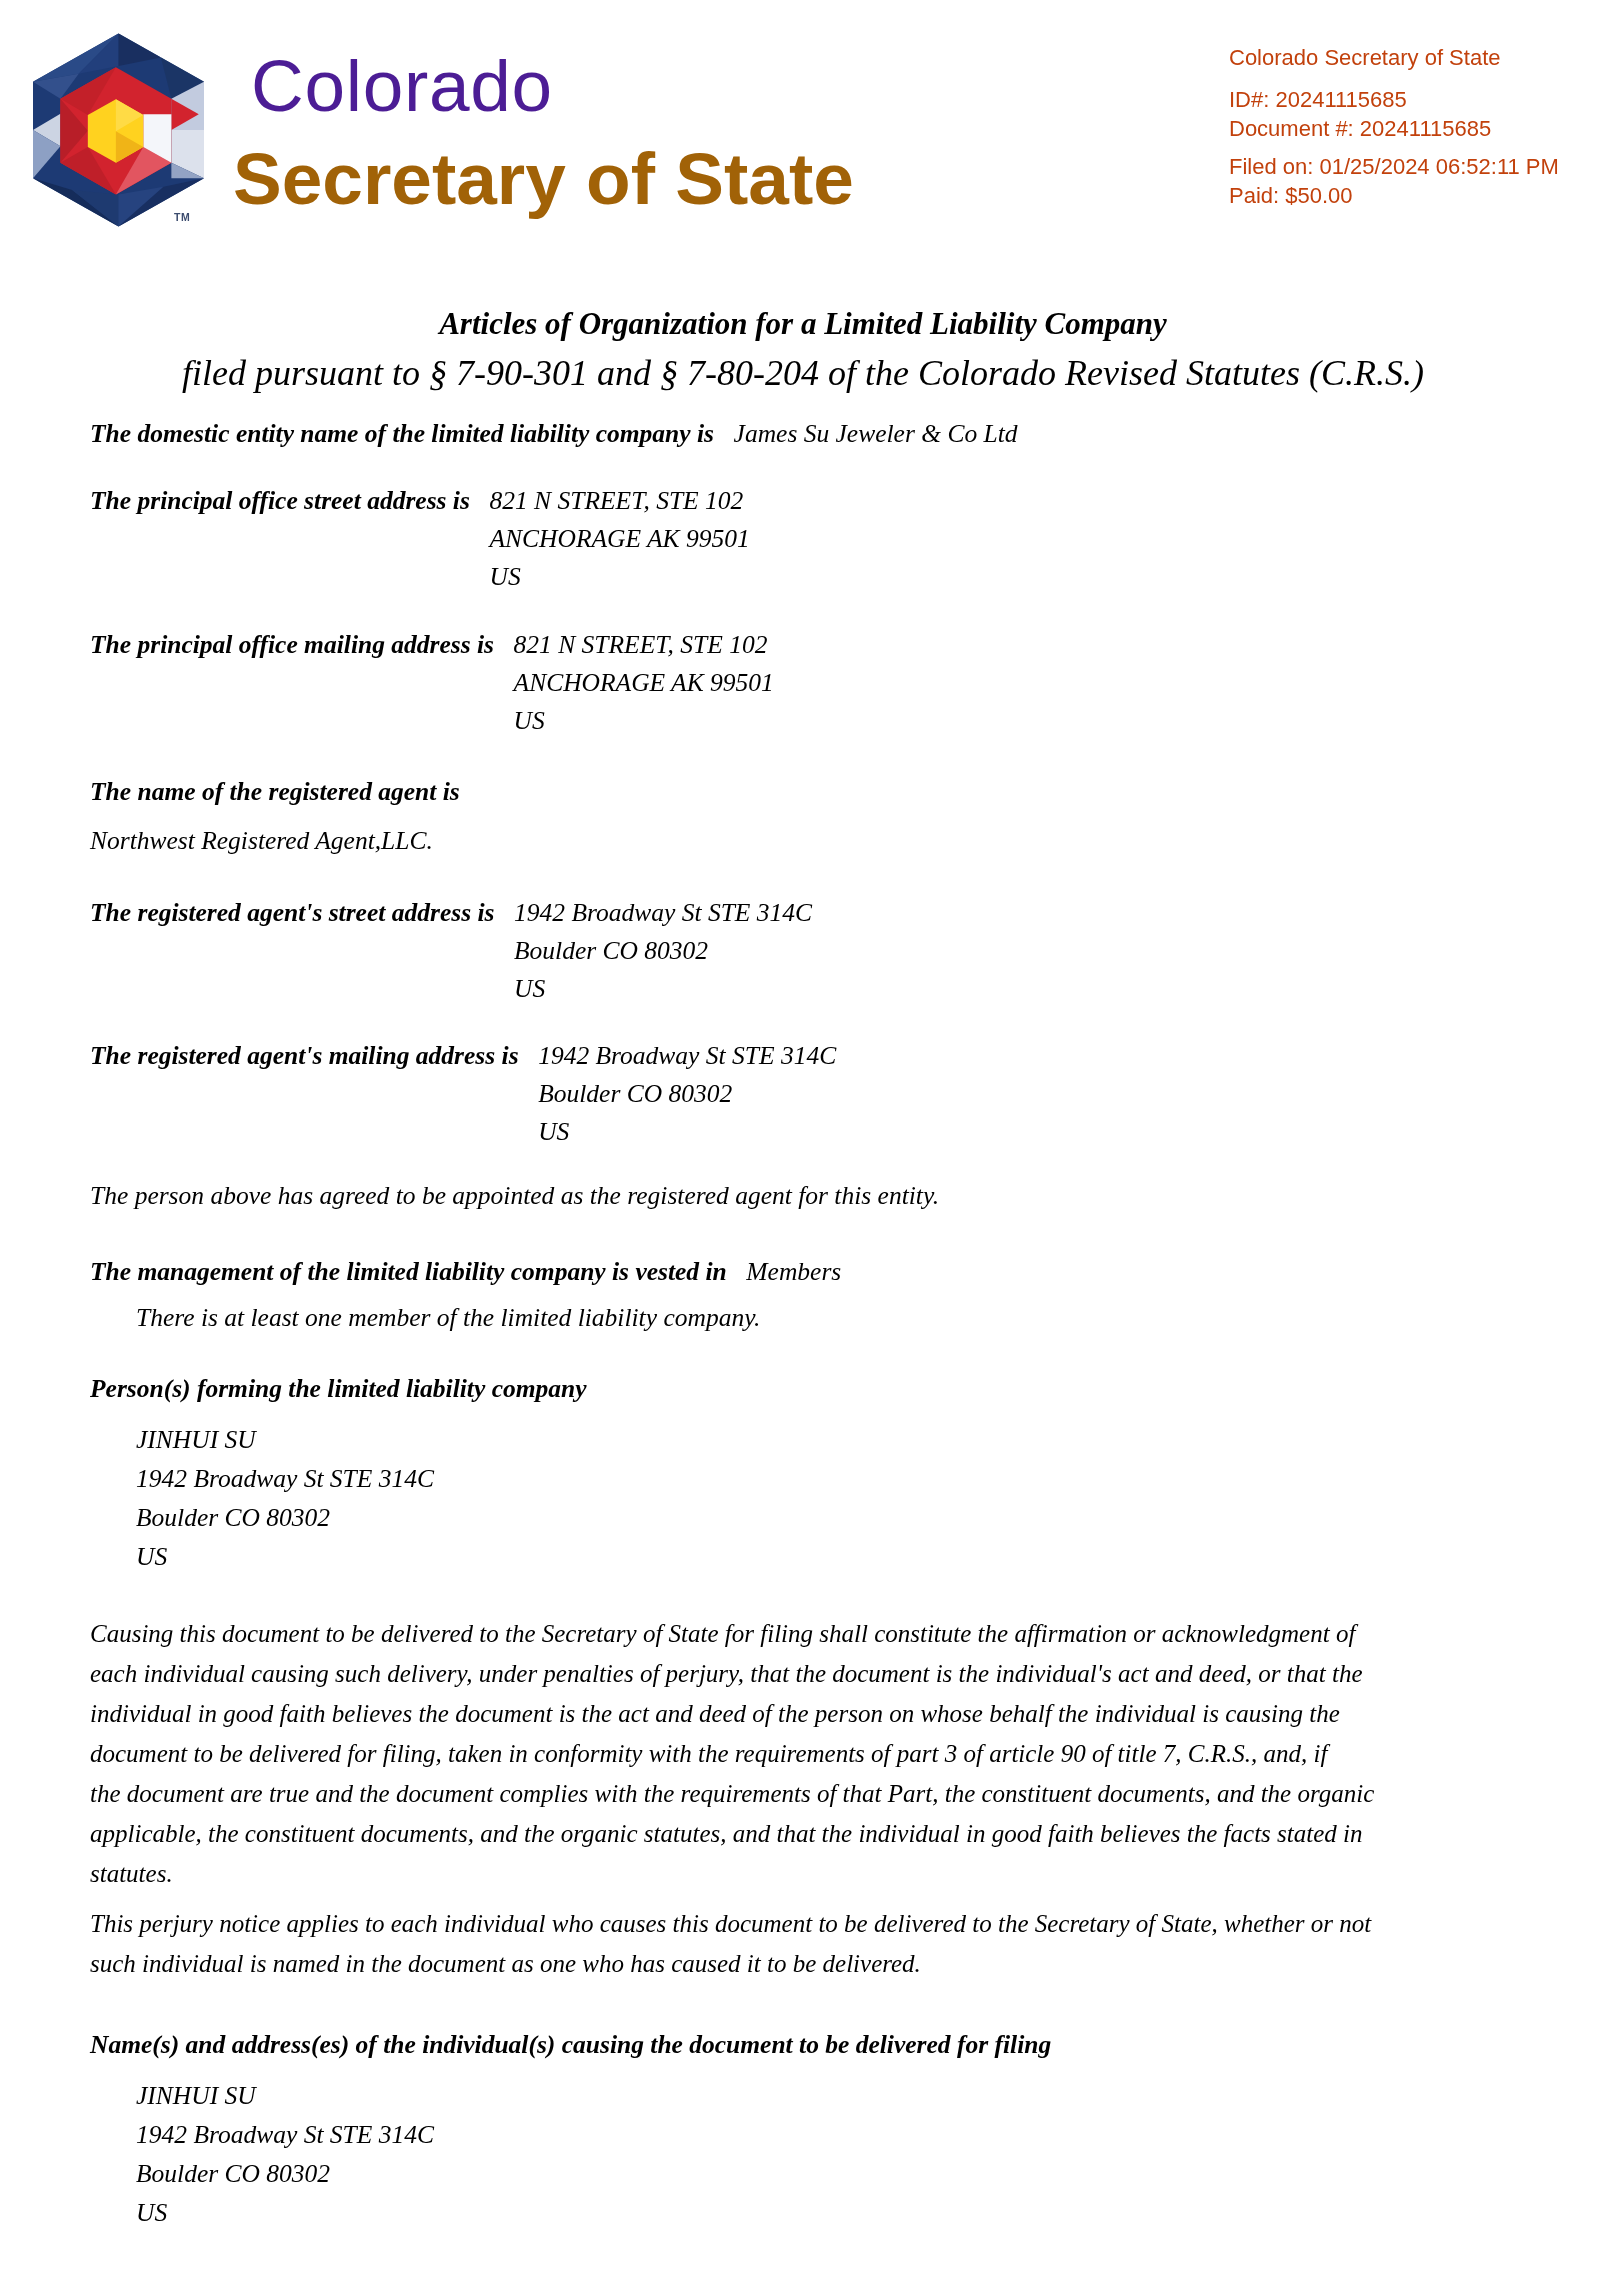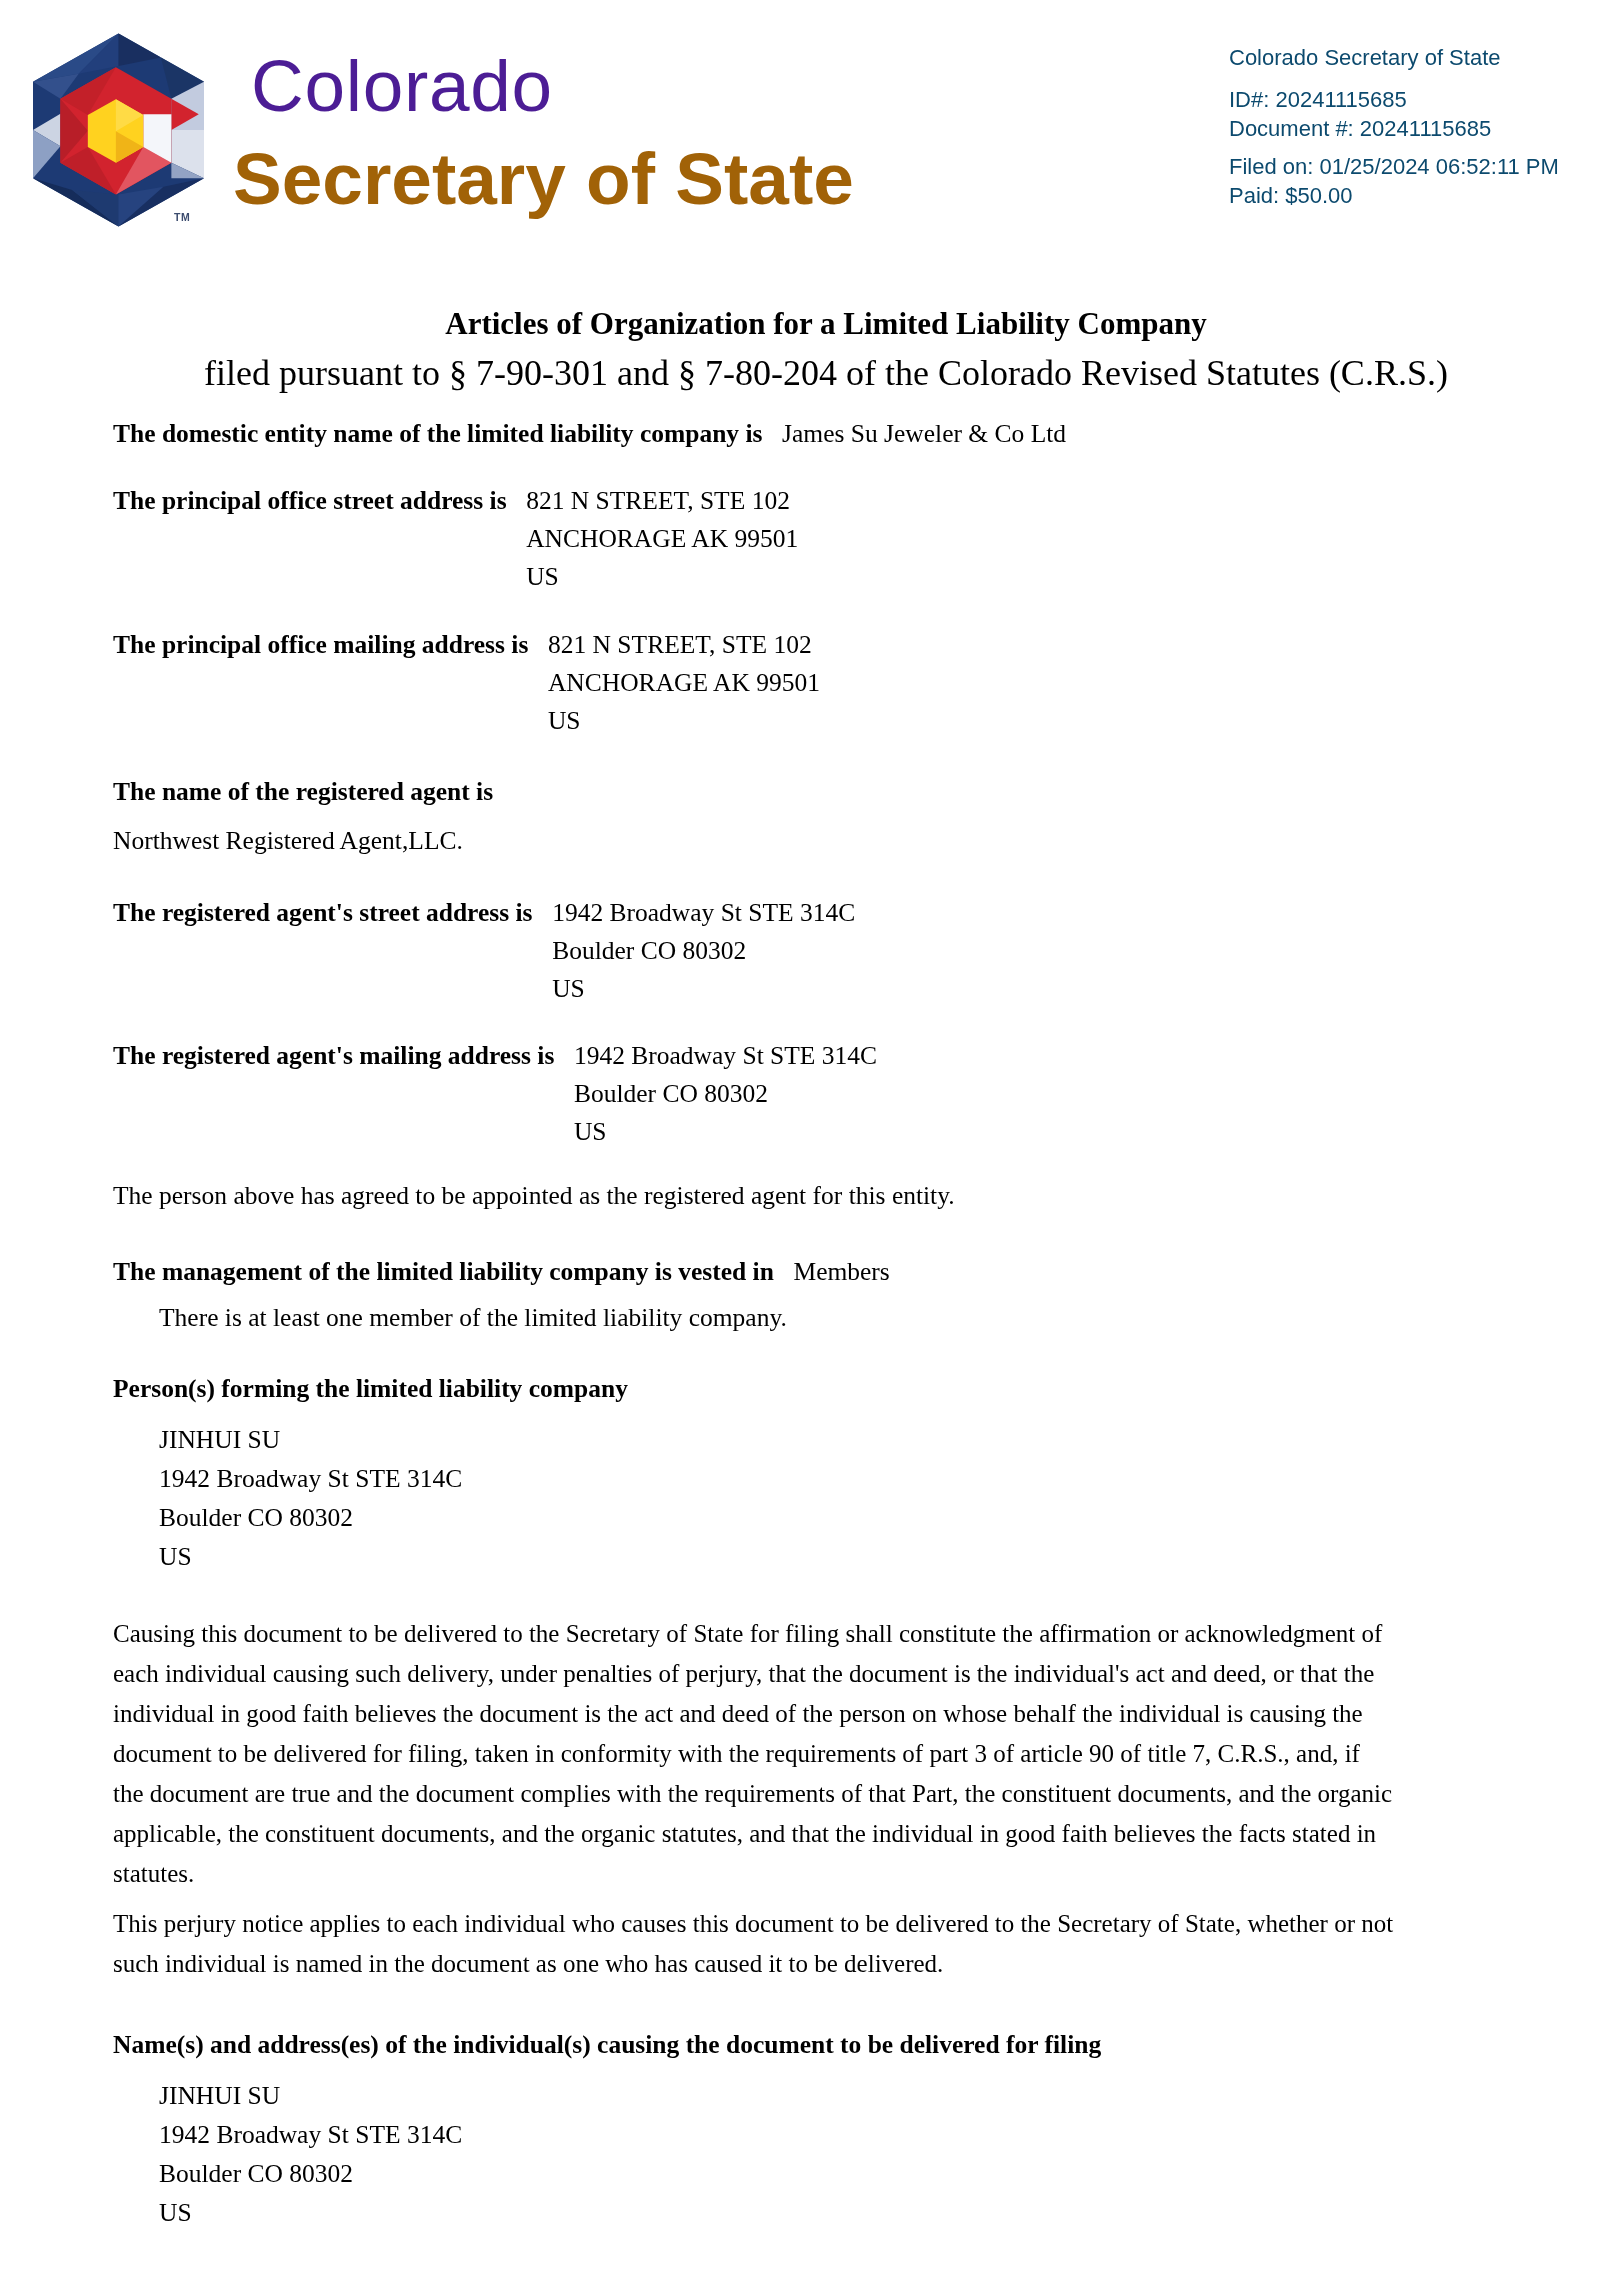--- a/index.html
+++ b/index.html
@@ -17,27 +17,27 @@
   .wm-1 {
     position:absolute; left:251px; top:49px;
     font:400 73px/1 "Liberation Sans",sans-serif; color:#4c1d95; letter-spacing:0.7px;
   }
   .wm-2 {
     position:absolute; left:233px; top:142px;
     font:700 73px/1 "Liberation Sans",sans-serif; color:#a16207;
   }
   .filing-info {
     position:absolute; left:1229px; top:43px; width:366px;
-    font-family:"Liberation Sans",sans-serif; font-size:22px; line-height:29px; color:#0c4a6e;
+    font-family:"Liberation Sans",sans-serif; font-size:22px; line-height:29px; color:#c2410c;
   }
   .fi-office { margin-bottom:13px; }
   .fi-group2 { margin-top:9.2px; }
 
   
-  .doc-body { position:absolute; left:113px; top:307px; width:1426px; font-size:25.5px; }
+  .doc-body { position:absolute; left:90px; top:307px; width:1426px; font-size:25.5px;font-style:italic; }
   .title   { text-align:center; font-weight:700; font-size:31px; line-height:34px; margin:0; }
   .subtitle{ text-align:center; font-size:36px; line-height:31px; margin-top:17px; }
 
   .row { display:flex; align-items:baseline; gap:19.6px; line-height:29px; }
   .lbl { font-weight:700; white-space:nowrap; }
   .val { white-space:nowrap; }
   .addr { display:flex; flex-direction:column; }
   .addr div { line-height:38px; white-space:nowrap; }
   .plain { line-height:29px; }
   .indent { margin-left:46px; }

